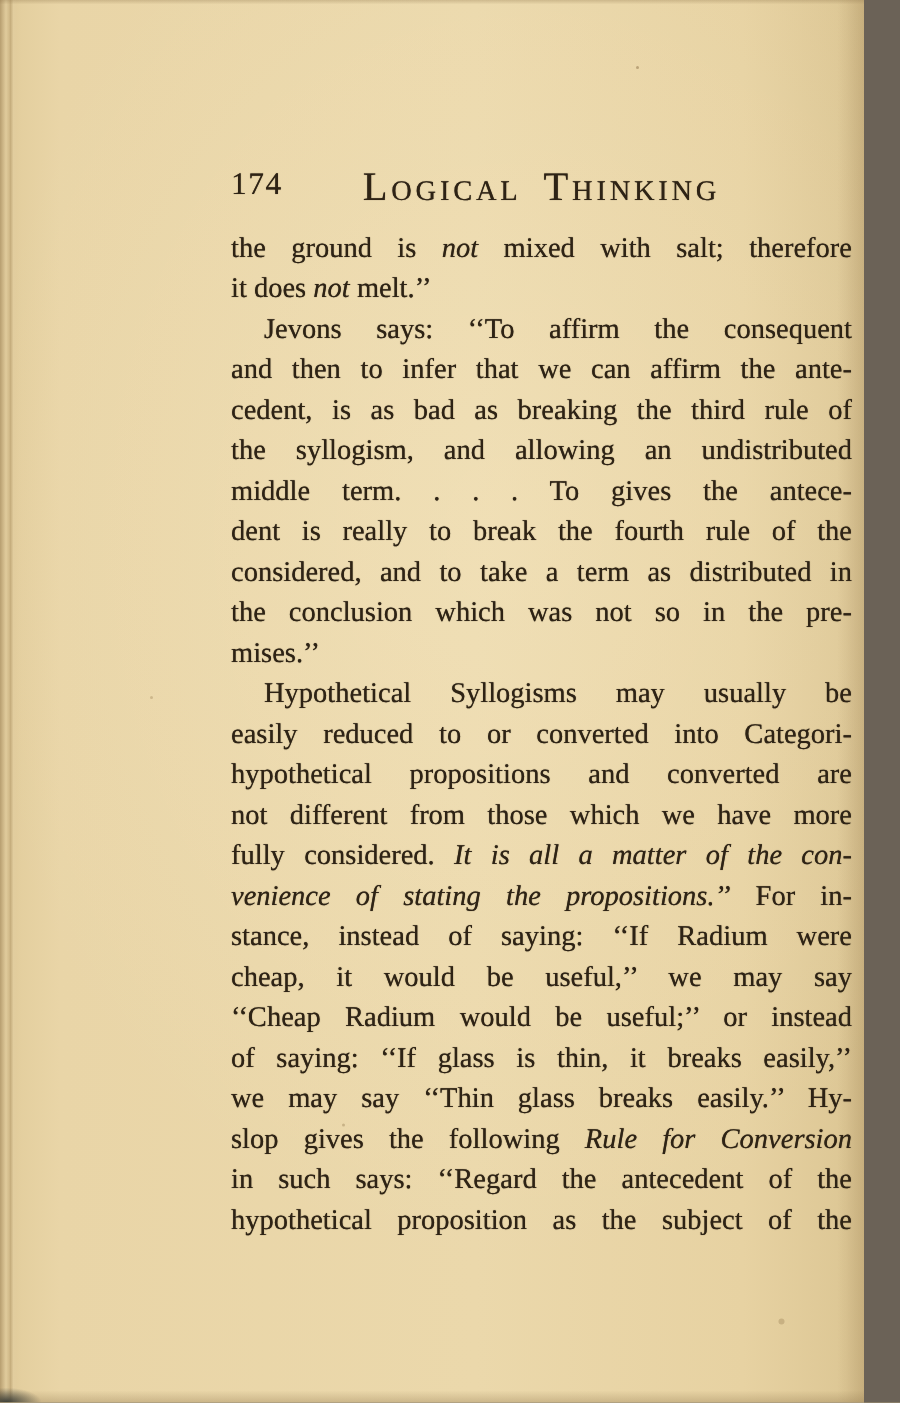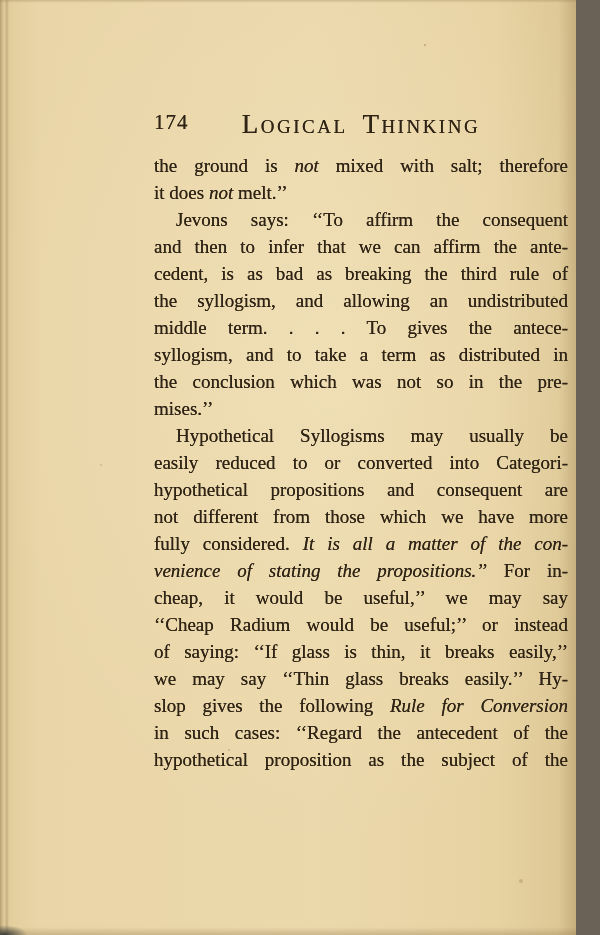--- a/index.html
+++ b/index.html
@@ -121,32 +121,34 @@
   </div>
 
   <div class="body-text">
       <div class="line"><span>the ground is </span><i>not</i><span> mixed with salt; therefore</span></div>
       <div class="line para-end"><span>it does </span><i>not</i><span> melt.’’</span></div>
       <div class="line"><span class="indent"></span><span>Jevons says: ‘‘To affirm the consequent</span></div>
       <div class="line"><span>and then to infer that we can affirm the ante-</span></div>
       <div class="line"><span>cedent, is as bad as breaking the third rule of</span></div>
       <div class="line"><span>the syllogism, and allowing an undistributed</span></div>
       <div class="line"><span>middle term. . . . To gives the antece-</span></div>
-      <div class="line"><span>syllogism, and to take a term as distributed in</span></div>
+      <div class="line"><span>dent is really to break the fourth rule of the</span></div>
+      <div class="line"><span>considered, and to take a term as distributed in</span></div>
       <div class="line"><span>the conclusion which was not so in the pre-</span></div>
       <div class="line para-end"><span>mises.’’</span></div>
       <div class="line"><span class="indent"></span><span>Hypothetical Syllogisms may usually be</span></div>
       <div class="line"><span>easily reduced to or converted into Categori-</span></div>
-      <div class="line"><span>hypothetical propositions and consequent are</span></div>
+      <div class="line"><span>hypothetical propositions and converted are</span></div>
       <div class="line"><span>not different from those which we have more</span></div>
       <div class="line"><span>fully considered. </span><i>It is all a matter of the con-</i></div>
       <div class="line"><i>venience of stating the propositions.’’</i><span> For in-</span></div>
+      <div class="line"><span>stance, instead of saying: ‘‘If Radium were</span></div>
       <div class="line"><span>cheap, it would be useful,’’ we may say</span></div>
       <div class="line"><span>‘‘Cheap Radium would be useful;’’ or instead</span></div>
       <div class="line"><span>of saying: ‘‘If glass is thin, it breaks easily,’’</span></div>
       <div class="line"><span>we may say ‘‘Thin glass breaks easily.’’ Hy-</span></div>
       <div class="line"><span>slop gives the following </span><i>Rule for Conversion</i></div>
-      <div class="line"><span>in such cases: ‘‘Regard the antecedent of the</span></div>
+      <div class="line"><span>in such says: ‘‘Regard the antecedent of the</span></div>
       <div class="line"><span>hypothetical proposition as the subject of the</span></div>
     </div>
 
   <div class="corner-shadow"></div>
 </div>
 
 </body></html>

